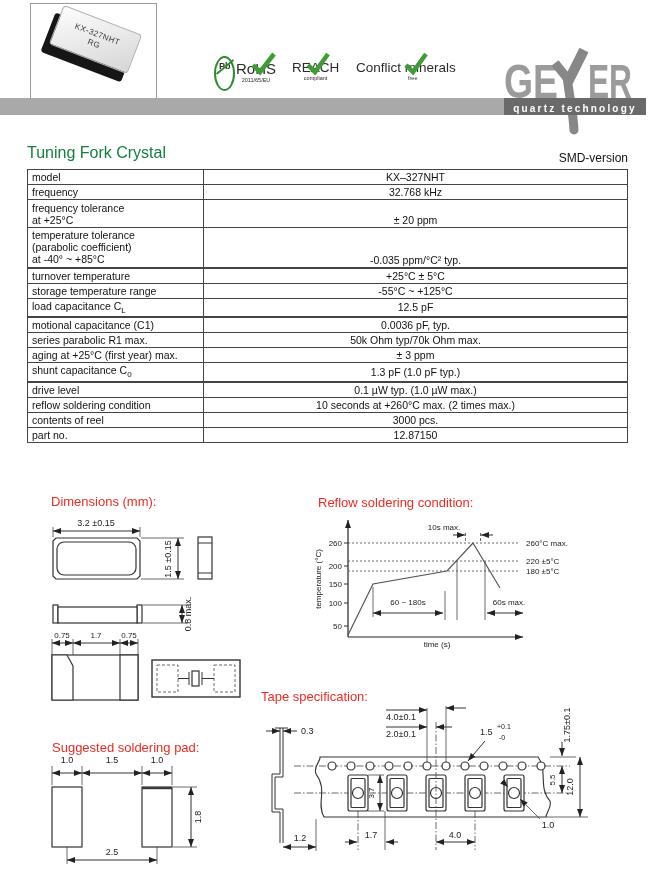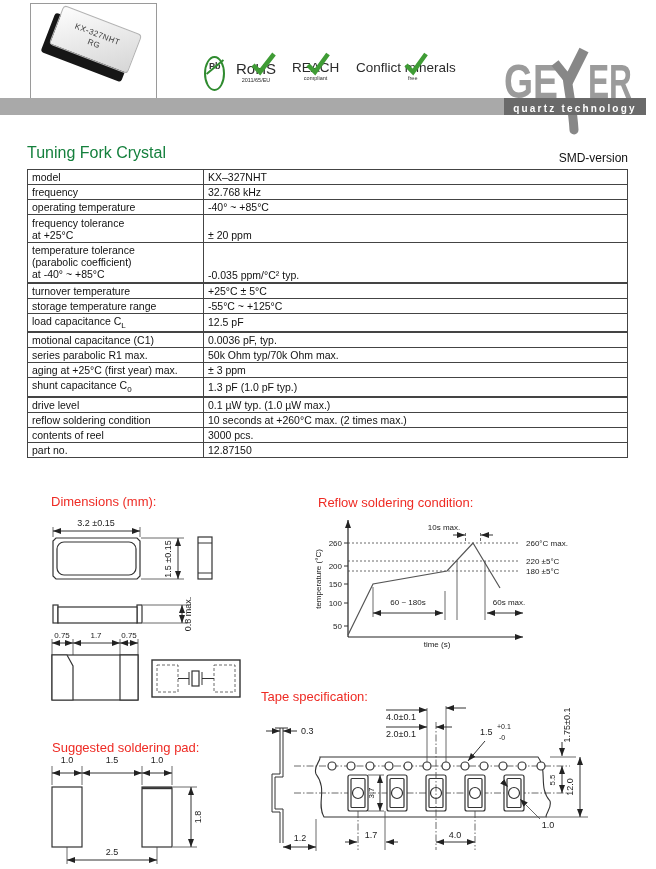--- a/index.html
+++ b/index.html
@@ -7,35 +7,35 @@
   
   .photo-box{position:absolute;left:30px;top:3px;width:125px;height:95px;border:1px solid #9a9a9a;background:#fff;overflow:hidden;}
   .crystal-wrap{position:absolute;left:20px;top:14px;width:84px;height:56px;transform:rotate(21deg);}
   .crystal-body{position:absolute;left:-5px;top:10px;width:86px;height:42px;background:#161616;border-radius:3px;}
   .crystal-lid{position:absolute;left:0;top:0;width:82px;height:40px;background:linear-gradient(145deg,#fdfdfd,#d6d6d6);border:1px solid #b3b3b3;border-radius:4px;display:flex;flex-direction:column;align-items:center;justify-content:center;}
   .crystal-lid span{font-size:8px;color:#3a3a3a;letter-spacing:.5px;line-height:10px;}
   .cert{position:absolute;top:60px;}
   .cert .name{font-size:14px;color:#2b2b2b;position:relative;z-index:1;}
   .cert .sub{font-size:5.5px;color:#2b2b2b;text-align:center;margin-top:0px;}
   .cert svg.check{position:absolute;z-index:2;}
-  .pb-badge{position:absolute;left:204px;top:56px;width:21px;height:35px;border:2px solid #2f8b2f;border-radius:50%;box-sizing:border-box;}
+  .pb-badge{position:absolute;left:214px;top:56px;width:21px;height:35px;border:2px solid #2f8b2f;border-radius:50%;box-sizing:border-box;}
   .pb-badge span{position:absolute;left:3px;top:3px;font-size:9px;font-weight:bold;color:#333;}
   .pb-badge::after{content:"";position:absolute;left:-2px;top:8px;width:22px;height:2px;background:#2f8b2f;transform:rotate(-40deg);}
   .gray-bar{position:absolute;left:0;top:98px;height:17px;width:646px;background:#a9a9a9;}
   .tagline-box{position:absolute;left:504px;top:98px;width:142px;height:17px;background:#6a6a6a;z-index:3;text-align:center;}
   .tagline-box span{color:#fff;font-size:10px;font-weight:bold;letter-spacing:2.2px;line-height:17px;}
   .logo-svg{position:absolute;left:496px;top:40px;z-index:2;}
   
   .doc-title{position:absolute;left:27px;top:144px;font-size:16px;color:#15803d;}
   .doc-variant{position:absolute;right:28px;top:151px;font-size:12px;color:#111;}
   
   table.spec{position:absolute;left:27px;top:169px;width:601px;border-collapse:collapse;border:1.5px solid #444;}
   table.spec td{border:1px solid #444;font-size:10.5px;color:#111;padding:1px 4px;line-height:1.15;}
   table.spec td.lbl{white-space:pre-line;}
-  table.spec td.val{}
+  table.spec td.val{text-align:center;}
   tr.h1{height:15px;} tr.h2{height:28px;} tr.h3{height:40px;} tr.hs{height:18px;}
   tr.vb td.val{vertical-align:bottom;}
   tr.thick td{border-bottom-width:2px;}
   sub{font-size:8px;}
   
   .sec-title{position:absolute;font-size:13px;color:#ee2b24;}
   
   .t{font-family:"Liberation Sans",sans-serif;font-size:9px;fill:#222;}
   .t8{font-family:"Liberation Sans",sans-serif;font-size:8px;fill:#222;}
   .t7{font-family:"Liberation Sans",sans-serif;font-size:7px;fill:#222;}
@@ -118,24 +118,20 @@
       </colgroup>
     <tbody>
       <tr class="h1">
           <td class="lbl">model</td>
           <td class="val">KX–327NHT</td>
         </tr>
       <tr class="h1">
           <td class="lbl">frequency</td>
           <td class="val">32.768 kHz</td>
         </tr>
-      <tr class="h1">
-          <td class="lbl">operating temperature</td>
-          <td class="val">-40° ~ +85°C</td>
-        </tr>
       <tr class="h2 vb">
           <td class="lbl">frequency tolerance
 at +25°C</td>
           <td class="val">± 20 ppm</td>
         </tr>
       <tr class="h3 vb thick">
           <td class="lbl">temperature tolerance
 (parabolic coefficient)
 at -40° ~ +85°C</td>
           <td class="val">-0.035 ppm/°C² typ.</td>

